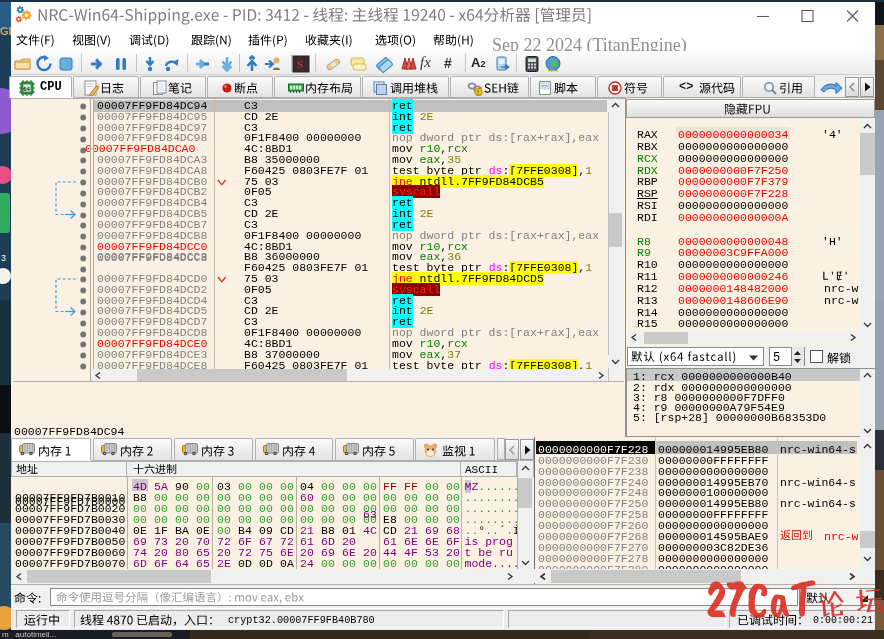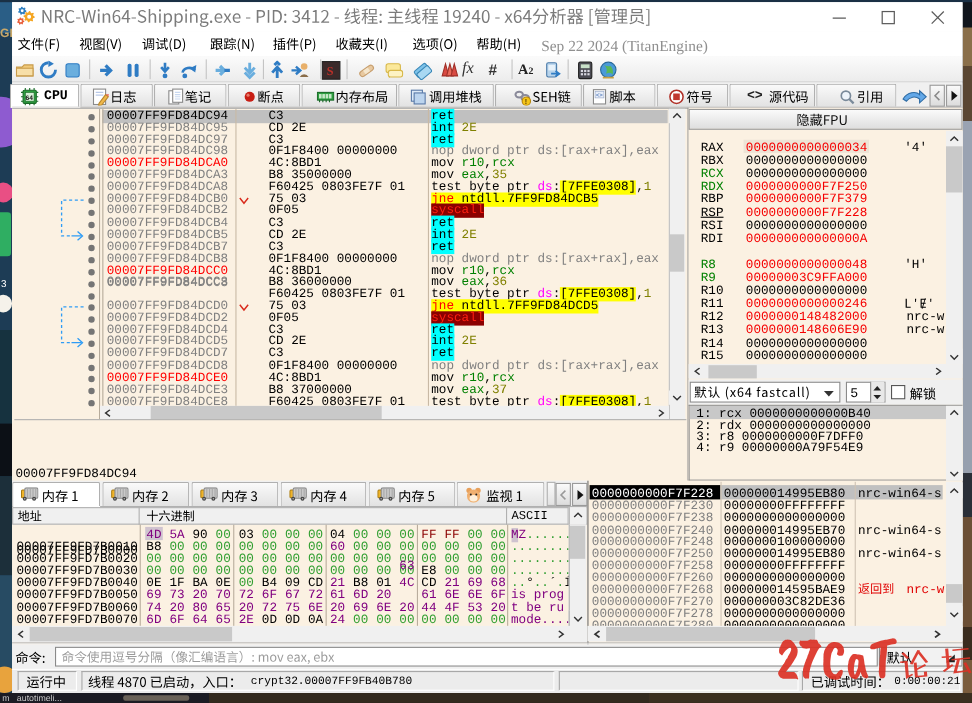--- a/index.html
+++ b/index.html
@@ -81,21 +81,21 @@
     </svg>
 <svg style="position:absolute;left:305px;top:33.3px;overflow:visible" width="50" height="15" viewBox="0 -11.0 50 14.0">
       <path fill="#000" d="M7.1 -6.9H9.7C9.4 -5.4 9.0 -4.1 8.4 -3.0C7.8 -4.1 7.3 -5.4 7.0 -6.7ZM6.9 -10.1C6.6 -8.0 5.9 -6.0 4.9 -4.8C5.1 -4.6 5.4 -4.2 5.6 -4.1C5.9 -4.5 6.2 -5.0 6.5 -5.6C6.9 -4.3 7.4 -3.2 7.9 -2.2C7.2 -1.2 6.3 -0.4 5.1 0.2C5.3 0.4 5.6 0.8 5.7 1.0C6.8 0.4 7.7 -0.4 8.4 -1.4C9.1 -0.4 10.0 0.4 10.9 0.9C11.1 0.7 11.4 0.3 11.6 0.2C10.5 -0.3 9.7 -1.1 9.0 -2.1C9.7 -3.4 10.2 -5.0 10.6 -6.9H11.5V-7.7H7.3C7.5 -8.4 7.7 -9.2 7.8 -9.9ZM1.1 -1.2C1.3 -1.4 1.7 -1.6 3.9 -2.4V1.0H4.8V-9.9H3.9V-3.2L2.0 -2.6V-8.7H1.2V-2.8C1.2 -2.4 0.9 -2.1 0.7 -2.0C0.9 -1.8 1.0 -1.4 1.1 -1.2Z M22.0 -5.7C21.8 -4.6 21.5 -3.6 21.1 -2.8C21.0 -3.8 20.8 -5.0 20.8 -6.4H23.4V-7.2H22.7L23.0 -7.4C22.7 -7.7 22.2 -8.1 21.8 -8.4L21.3 -7.9C21.6 -7.7 22.0 -7.4 22.2 -7.2H20.7L20.7 -8.0H20.4V-8.5H23.3V-9.2H20.4V-10.1H19.5V-9.2H16.5V-10.1H15.6V-9.2H12.7V-8.5H15.6V-7.6H16.5V-8.5H19.5V-7.6H19.9L19.9 -7.2H14.7V-5.1H13.7V-7.1H13.0V-3.9H13.7V-4.3H14.7V-3.9V-3.3H12.5V-2.6H13.2V-2.0C13.2 -1.3 13.1 -0.2 12.4 0.6C12.6 0.7 12.8 0.8 13.0 1.0C13.7 0.1 13.8 -1.2 13.8 -2.0V-2.6H14.7C14.6 -1.5 14.4 -0.3 14.0 0.6C14.1 0.7 14.5 0.9 14.6 1.0C15.4 -0.4 15.5 -2.4 15.5 -3.9V-6.4H20.0C20.1 -4.5 20.3 -2.9 20.6 -1.7C20.3 -1.4 20.1 -1.0 19.8 -0.7V-1.1H18.4V-1.9H19.7V-4.2H18.4V-5.0H19.7V-5.6H16.1V0.3H16.8V-0.4H19.5C19.2 -0.1 18.9 0.2 18.5 0.4C18.7 0.6 19.1 0.8 19.2 1.0C19.8 0.5 20.4 -0.1 20.9 -0.7C21.3 0.4 21.8 1.0 22.5 1.0C23.2 1.0 23.5 0.7 23.6 -0.9C23.4 -1.0 23.1 -1.2 23.0 -1.3C22.9 -0.1 22.8 0.2 22.5 0.2C22.1 0.2 21.7 -0.4 21.4 -1.6C22.0 -2.7 22.5 -4.0 22.8 -5.5ZM17.8 -1.1H16.8V-1.9H17.8ZM17.8 -4.2H16.8V-5.0H17.8ZM16.8 -3.6H19.0V-2.5H16.8Z M26.1 -6.9C26.6 -6.2 27.0 -5.2 27.1 -4.6L28.0 -4.8C27.8 -5.4 27.4 -6.4 26.9 -7.1ZM32.8 -7.1C32.5 -6.4 32.0 -5.4 31.5 -4.8L32.3 -4.5C32.7 -5.1 33.3 -6.1 33.7 -6.9ZM29.6 -10.1V-8.3H25.1V-7.4H29.6C29.5 -6.3 29.5 -5.3 29.3 -4.4H24.7V-3.5H29.0C28.5 -1.8 27.2 -0.6 24.6 0.2C24.8 0.4 25.0 0.7 25.1 1.0C28.0 0.1 29.4 -1.3 30.0 -3.3C30.9 -1.2 32.5 0.3 34.9 0.9C35.0 0.7 35.2 0.3 35.4 0.1C33.2 -0.4 31.7 -1.7 30.8 -3.5H35.3V-4.4H30.2C30.4 -5.3 30.5 -6.3 30.5 -7.4H34.9V-8.3H30.5L30.5 -10.1Z M38.9 2.4 39.5 2.1C38.5 0.3 38.0 -1.7 38.0 -3.7C38.0 -5.8 38.5 -7.8 39.5 -9.5L38.9 -9.8C37.8 -8.0 37.1 -6.1 37.1 -3.7C37.1 -1.4 37.8 0.6 38.9 2.4Z M41.3 0.0H42.4V-8.8H41.3Z M44.8 2.4C45.9 0.6 46.5 -1.4 46.5 -3.7C46.5 -6.1 45.9 -8.0 44.8 -9.8L44.1 -9.5C45.1 -7.8 45.6 -5.8 45.6 -3.7C45.6 -1.7 45.1 0.3 44.1 2.1Z"></path>
     </svg>
 <svg style="position:absolute;left:375px;top:33.3px;overflow:visible" width="44" height="15" viewBox="0 -11.0 44 14.0">
       <path fill="#000" d="M0.7 -9.2C1.4 -8.6 2.2 -7.8 2.6 -7.2L3.3 -7.7C3.0 -8.3 2.1 -9.1 1.4 -9.7ZM5.4 -9.7C5.1 -8.7 4.6 -7.6 3.9 -6.9C4.1 -6.8 4.5 -6.5 4.7 -6.4C5.0 -6.7 5.2 -7.2 5.5 -7.6H7.2V-5.9H3.8V-5.1H6.0C5.8 -3.5 5.3 -2.4 3.5 -1.7C3.7 -1.6 4.0 -1.2 4.1 -1.0C6.1 -1.8 6.7 -3.2 6.9 -5.1H8.1V-2.3C8.1 -1.4 8.4 -1.1 9.3 -1.1C9.4 -1.1 10.2 -1.1 10.4 -1.1C11.2 -1.1 11.4 -1.5 11.5 -3.0C11.3 -3.1 10.9 -3.2 10.7 -3.4C10.7 -2.1 10.6 -2.0 10.3 -2.0C10.2 -2.0 9.5 -2.0 9.4 -2.0C9.1 -2.0 9.0 -2.0 9.0 -2.3V-5.1H11.4V-5.9H8.1V-7.6H10.9V-8.4H8.1V-10.0H7.2V-8.4H5.8C6.0 -8.8 6.1 -9.2 6.2 -9.5ZM3.0 -5.5H0.7V-4.6H2.1V-1.0C1.6 -0.8 1.1 -0.3 0.5 0.2L1.1 1.0C1.8 0.2 2.5 -0.4 2.9 -0.4C3.2 -0.4 3.6 -0.1 4.0 0.2C4.8 0.7 5.8 0.8 7.2 0.8C8.4 0.8 10.4 0.8 11.3 0.7C11.4 0.4 11.5 -0.0 11.6 -0.2C10.4 -0.1 8.6 -0.0 7.2 -0.0C5.9 -0.0 4.9 -0.1 4.2 -0.6C3.6 -0.9 3.3 -1.2 3.0 -1.2Z M19.4 -6.0V-3.5C19.4 -2.2 19.1 -0.7 15.8 0.2C16.0 0.4 16.3 0.7 16.4 0.9C19.8 -0.1 20.3 -1.9 20.3 -3.5V-6.0ZM20.3 -1.1C21.2 -0.5 22.4 0.4 22.9 0.9L23.5 0.3C23.0 -0.3 21.8 -1.1 20.8 -1.7ZM12.3 -2.2 12.6 -1.3C13.7 -1.6 15.1 -2.1 16.5 -2.6L16.4 -3.4L15.0 -3.0V-7.8H16.4V-8.7H12.6V-7.8H14.1V-2.7ZM17.0 -7.5V-1.8H17.9V-6.7H21.8V-1.9H22.7V-7.5H19.9C20.0 -7.9 20.2 -8.3 20.4 -8.7H23.5V-9.6H16.6V-8.7H19.4C19.2 -8.3 19.1 -7.9 18.9 -7.5Z M26.9 2.4 27.5 2.1C26.5 0.3 26.0 -1.7 26.0 -3.7C26.0 -5.8 26.5 -7.8 27.5 -9.5L26.9 -9.8C25.8 -8.0 25.1 -6.1 25.1 -3.7C25.1 -1.4 25.8 0.6 26.9 2.4Z M32.5 0.2C34.7 0.2 36.3 -1.6 36.3 -4.4C36.3 -7.2 34.7 -9.0 32.5 -9.0C30.3 -9.0 28.8 -7.2 28.8 -4.4C28.8 -1.6 30.3 0.2 32.5 0.2ZM32.5 -0.8C30.9 -0.8 29.9 -2.2 29.9 -4.4C29.9 -6.6 30.9 -8.0 32.5 -8.0C34.1 -8.0 35.1 -6.6 35.1 -4.4C35.1 -2.2 34.1 -0.8 32.5 -0.8Z M38.1 2.4C39.3 0.6 39.9 -1.4 39.9 -3.7C39.9 -6.1 39.3 -8.0 38.1 -9.8L37.5 -9.5C38.5 -7.8 39.0 -5.8 39.0 -3.7C39.0 -1.7 38.5 0.3 37.5 2.1Z"></path>
     </svg>
 <svg style="position:absolute;left:433px;top:33.3px;overflow:visible" width="43" height="15" viewBox="0 -11.0 43 14.0">
       <path fill="#000" d="M3.3 -10.1V-9.1H0.8V-8.4H3.3V-7.5H1.0V-6.8H3.3V-6.5C3.3 -6.3 3.3 -6.1 3.2 -5.9H0.6V-5.1H2.8C2.5 -4.6 1.8 -4.1 0.8 -3.7C1.0 -3.6 1.3 -3.3 1.5 -3.1C2.8 -3.6 3.5 -4.4 3.9 -5.1H6.5V-5.9H4.1C4.2 -6.1 4.2 -6.3 4.2 -6.5V-6.8H6.2V-7.5H4.2V-8.4H6.4V-9.1H4.2V-10.1ZM7.0 -9.6V-3.6H7.9V-8.8H9.9C9.6 -8.3 9.2 -7.7 8.8 -7.2C9.9 -6.6 10.3 -6.0 10.3 -5.6C10.3 -5.3 10.2 -5.2 10.0 -5.1C9.8 -5.0 9.6 -5.0 9.5 -5.0C9.1 -5.0 8.7 -5.0 8.2 -5.0C8.3 -4.8 8.4 -4.5 8.4 -4.3C8.9 -4.2 9.4 -4.2 9.8 -4.3C10.1 -4.3 10.4 -4.4 10.6 -4.5C11.0 -4.7 11.2 -5.0 11.1 -5.5C11.1 -6.1 10.8 -6.6 9.8 -7.3C10.3 -7.9 10.8 -8.6 11.3 -9.2L10.6 -9.6L10.5 -9.6ZM1.8 -3.1V0.3H2.7V-2.3H5.5V0.9H6.4V-2.3H9.5V-0.7C9.5 -0.5 9.4 -0.5 9.2 -0.5C9.0 -0.5 8.3 -0.5 7.5 -0.5C7.7 -0.3 7.8 0.0 7.9 0.3C8.9 0.3 9.5 0.3 9.9 0.2C10.3 0.0 10.4 -0.2 10.4 -0.7V-3.1H6.4V-4.1H5.5V-3.1Z M19.6 -10.1C19.6 -9.2 19.6 -8.2 19.6 -7.4H17.6V-6.5H19.5C19.4 -3.6 18.8 -1.1 16.5 0.3C16.7 0.5 17.0 0.8 17.1 1.0C19.6 -0.6 20.2 -3.3 20.4 -6.5H22.3C22.2 -2.1 22.0 -0.5 21.7 -0.1C21.6 0.0 21.5 0.0 21.3 0.0C21.0 0.0 20.4 0.0 19.7 -0.0C19.9 0.2 20.0 0.6 20.0 0.9C20.6 0.9 21.3 0.9 21.6 0.9C22.0 0.8 22.3 0.7 22.5 0.4C22.9 -0.1 23.0 -1.8 23.1 -6.9C23.1 -7.0 23.1 -7.4 23.1 -7.4H20.4C20.5 -8.2 20.5 -9.2 20.5 -10.1ZM12.4 -1.1 12.6 -0.2C14.0 -0.6 16.0 -1.0 17.9 -1.5L17.9 -2.3L17.2 -2.1V-9.5H13.3V-1.3ZM14.1 -1.5V-3.5H16.3V-1.9ZM14.1 -6.1H16.3V-4.3H14.1ZM14.1 -6.9V-8.7H16.3V-6.9Z M26.9 2.4 27.5 2.1C26.5 0.3 26.0 -1.7 26.0 -3.7C26.0 -5.8 26.5 -7.8 27.5 -9.5L26.9 -9.8C25.8 -8.0 25.1 -6.1 25.1 -3.7C25.1 -1.4 25.8 0.6 26.9 2.4Z M29.3 0.0H30.4V-4.2H34.5V0.0H35.6V-8.8H34.5V-5.1H30.4V-8.8H29.3Z M38.0 2.4C39.1 0.6 39.7 -1.4 39.7 -3.7C39.7 -6.1 39.1 -8.0 38.0 -9.8L37.3 -9.5C38.3 -7.8 38.8 -5.8 38.8 -3.7C38.8 -1.7 38.3 0.3 37.3 2.1Z"></path>
     </svg>
-<div class="t" style="left:492px;top:36px;font-family:'Liberation Serif',serif;font-size:14px;color:#8f8f8f">Sep 22 2024 (TitanEngine)</div>
+<div class="t" style="left:492px;top:36px;font-family:'Liberation Serif',serif;font-size:18px;color:#8f8f8f">Sep 22 2024 (TitanEngine)</div>
 <div style="left:11px;top:51px;width:864px;height:24px;background:linear-gradient(#fbfbfb,#ececec);border-bottom:1px solid #cfcfcf"></div>
 <div style="left:81px;top:54px;width:1px;height:18px;background:#c4c4c4"></div>
 <div style="left:136px;top:54px;width:1px;height:18px;background:#c4c4c4"></div>
 <div style="left:187px;top:54px;width:1px;height:18px;background:#c4c4c4"></div>
 <div style="left:239px;top:54px;width:1px;height:18px;background:#c4c4c4"></div>
 <div style="left:291px;top:54px;width:1px;height:18px;background:#c4c4c4"></div>
 <div style="left:315px;top:54px;width:1px;height:18px;background:#c4c4c4"></div>
 <div style="left:465px;top:54px;width:1px;height:18px;background:#c4c4c4"></div>
 <div style="left:516px;top:54px;width:1px;height:18px;background:#c4c4c4"></div>
 <svg style="position:absolute;left:14px;top:55px" width="18" height="18" viewBox="0 0 18 18">
@@ -157,21 +157,21 @@
       <rect x="2" y="5" width="13" height="7" rx="1.5" fill="#7ec3ea" stroke="#3a88b8" transform="rotate(-40 9 9)"></rect>
       <rect x="4" y="8" width="13" height="7" rx="1.5" fill="#a8d8f2" stroke="#3a88b8" transform="rotate(-40 10 11)"></rect>
     </svg>
 <svg style="position:absolute;left:399px;top:55px" width="18" height="18" viewBox="0 0 18 18">
       <path d="M3 14 L6 3 L9 14 Z" fill="#d84a42" stroke="#a03028"></path>
       <path d="M7 14 L10 3 L13 14 Z" fill="#e86a5a" stroke="#a03028"></path>
       <path d="M11 14 L14 3 L17 14 Z" fill="#d84a42" stroke="#a03028"></path>
     </svg>
 <div style="left:420px;top:54px;font-family:'Liberation Serif',serif;font-style:italic;font-size:15px;color:#333">fx</div>
 <div style="position:absolute;left:444px;top:55px;font-size:14px;color:#333;font-weight:bold;font-family:'Liberation Sans',sans-serif">#</div>
-<div style="left:471px;top:55px;font-family:Liberation Serif, serif;font-size:13px;color:#222;font-weight:bold">A<span style="font-size:9px">2</span></div>
+<div style="left:471px;top:55px;font-family:Liberation Sans, sans-serif;font-size:13px;color:#222;font-weight:bold">A<span style="font-size:9px">2</span></div>
 <svg style="position:absolute;left:493px;top:55px" width="18" height="18" viewBox="0 0 18 18">
       <rect x="4" y="2" width="9" height="13" rx="1.5" fill="#b8d4ec" stroke="#4a7aa8"></rect>
       <rect x="5.5" y="4" width="6" height="5" fill="#e8f2fa"></rect>
       <path d="M8 12 L15 12 M12 9.5 L15.5 12 L12 14.5" fill="none" stroke="#2f7cc4" stroke-width="1.6"></path>
     </svg>
 <svg style="position:absolute;left:523px;top:55px" width="18" height="18" viewBox="0 0 18 18">
       <rect x="3" y="1.5" width="12" height="15" rx="1.5" fill="#4a4a52" stroke="#222"></rect>
       <rect x="5" y="3.5" width="8" height="3.5" fill="#c8e0c8"></rect>
       <g fill="#d8d8e0">
         <rect x="5" y="8.5" width="2" height="2"></rect>
@@ -332,21 +332,21 @@
 <div class="m" style="left:392px;top:100.9px;color:#000"><span style="background:#00ffff">ret</span></div>
 <div class="m" style="left:97px;top:111.72px;color:#808080">00007FF9FD84DC95</div>
 <div class="m" style="left:244px;top:111.72px;color:#000">CD 2E</div>
 <div class="m" style="left:392px;top:111.72px;color:#000"><span style="background:#00ffff">int</span> <span style="color:#808000">2E</span></div>
 <div class="m" style="left:97px;top:122.54px;color:#808080">00007FF9FD84DC97</div>
 <div class="m" style="left:244px;top:122.54px;color:#000">C3</div>
 <div class="m" style="left:392px;top:122.54px;color:#000"><span style="background:#00ffff">ret</span></div>
 <div class="m" style="left:97px;top:133.36px;color:#808080">00007FF9FD84DC98</div>
 <div class="m" style="left:244px;top:133.36px;color:#000">0F1F8400 00000000</div>
 <div class="m" style="left:392px;top:133.36px;color:#000"><span style="color:#808080">nop dword ptr ds:[rax+rax],eax</span></div>
-<div class="m" style="left:97px;top:144.18px;color:#ff0000">00007FF9FD84DCA0</div>
+<div class="m" style="left:85px;top:144.18px;color:#ff0000">00007FF9FD84DCA0</div>
 <div class="m" style="left:244px;top:144.18px;color:#000">4C:8BD1</div>
 <div class="m" style="left:392px;top:144.18px;color:#000">mov <span style="color:#008000">r10</span>,<span style="color:#008000">rcx</span></div>
 <div class="m" style="left:97px;top:155.0px;color:#808080">00007FF9FD84DCA3</div>
 <div class="m" style="left:244px;top:155.0px;color:#000">B8 35000000</div>
 <div class="m" style="left:392px;top:155.0px;color:#000">mov <span style="color:#008000">eax</span>,<span style="color:#808000">35</span></div>
 <div class="m" style="left:97px;top:165.82px;color:#808080">00007FF9FD84DCA8</div>
 <div class="m" style="left:244px;top:165.82px;color:#000">F60425 0803FE7F 01</div>
 <div class="m" style="left:392px;top:165.82px;color:#000">test byte ptr <span style="color:#ff00ff">ds</span>:<span style="background:#ffff00">[7FFE0308]</span>,<span style="color:#808000">1</span></div>
 <div class="m" style="left:97px;top:176.64000000000001px;color:#808080">00007FF9FD84DCB0</div>
 <div class="m" style="left:244px;top:176.64000000000001px;color:#000">75 03</div>
@@ -603,20 +603,21 @@
 <div style="left:810px;top:350px;width:13px;height:13px;background:#fff;border:1px solid #555"></div>
 <svg style="position:absolute;left:827px;top:351.0px;overflow:visible" width="26" height="15" viewBox="0 -11.0 26 14.0">
       <path fill="#000" d="M3.1 -6.3V-4.9H2.1V-6.3ZM3.8 -6.3H4.9V-4.9H3.8ZM1.9 -7.0C2.1 -7.4 2.4 -7.8 2.5 -8.3H4.1C3.9 -7.9 3.8 -7.4 3.6 -7.0ZM2.3 -10.1C1.9 -8.6 1.2 -7.2 0.4 -6.3C0.6 -6.1 0.9 -5.9 1.1 -5.7L1.3 -6.1V-3.8C1.3 -2.5 1.2 -0.7 0.4 0.6C0.6 0.7 0.9 0.9 1.1 1.0C1.6 0.2 1.8 -0.9 2.0 -1.9H3.1V0.3H3.8V-1.9H4.9V-0.1C4.9 0.0 4.8 0.1 4.7 0.1C4.6 0.1 4.3 0.1 3.9 0.1C4.0 0.3 4.1 0.6 4.1 0.9C4.7 0.9 5.1 0.8 5.3 0.7C5.6 0.6 5.6 0.3 5.6 -0.1V-7.0H4.4C4.7 -7.5 4.9 -8.2 5.1 -8.7L4.6 -9.0L4.5 -9.0H2.8C2.9 -9.3 3.0 -9.6 3.1 -9.9ZM3.1 -4.2V-2.6H2.0C2.1 -3.0 2.1 -3.5 2.1 -3.8V-4.2ZM3.8 -4.2H4.9V-2.6H3.8ZM7.0 -5.5C6.8 -4.5 6.4 -3.5 5.9 -2.8C6.1 -2.7 6.5 -2.6 6.6 -2.4C6.8 -2.8 7.1 -3.2 7.2 -3.6H8.6V-2.2H6.1V-1.4H8.6V0.9H9.4V-1.4H11.5V-2.2H9.4V-3.6H11.2V-4.4H9.4V-5.5H8.6V-4.4H7.5C7.6 -4.7 7.7 -5.1 7.8 -5.4ZM6.1 -9.5V-8.7H7.8C7.6 -7.6 7.1 -6.6 5.9 -6.1C6.0 -5.9 6.3 -5.6 6.4 -5.4C7.8 -6.1 8.4 -7.3 8.6 -8.7H10.3C10.3 -7.3 10.2 -6.7 10.0 -6.6C10.0 -6.5 9.9 -6.5 9.7 -6.5C9.5 -6.5 9.1 -6.5 8.6 -6.5C8.7 -6.3 8.8 -6.0 8.8 -5.8C9.3 -5.7 9.8 -5.7 10.1 -5.8C10.4 -5.8 10.6 -5.9 10.7 -6.1C11.0 -6.4 11.1 -7.1 11.2 -9.1C11.2 -9.3 11.2 -9.5 11.2 -9.5Z M19.7 -5.4V-3.3C19.7 -2.1 19.4 -0.6 16.4 0.3C16.6 0.5 16.9 0.8 17.0 1.0C20.1 -0.1 20.5 -1.8 20.5 -3.3V-5.4ZM20.1 -0.7C21.1 -0.2 22.4 0.5 23.0 0.9L23.6 0.3C22.9 -0.2 21.6 -0.8 20.6 -1.3ZM17.3 -9.3C17.8 -8.7 18.2 -7.8 18.4 -7.2L19.2 -7.6C18.9 -8.2 18.5 -9.0 18.0 -9.7ZM22.3 -9.6C22.0 -9.0 21.5 -8.0 21.1 -7.5L21.8 -7.2C22.2 -7.8 22.7 -8.6 23.1 -9.3ZM14.1 -10.0C13.8 -8.9 13.1 -7.8 12.4 -7.1C12.5 -6.9 12.8 -6.5 12.9 -6.3C13.3 -6.8 13.7 -7.3 14.0 -7.9H17.0V-8.7H14.5C14.7 -9.1 14.8 -9.4 14.9 -9.8ZM12.8 -4.1V-3.3H14.4V-1.0C14.4 -0.4 13.9 0.1 13.7 0.3C13.8 0.4 14.1 0.7 14.2 0.9C14.4 0.7 14.8 0.5 16.9 -0.7C16.9 -0.9 16.8 -1.2 16.7 -1.5L15.3 -0.7V-3.3H16.9V-4.1H15.3V-5.7H16.7V-6.6H13.3V-5.7H14.4V-4.1ZM19.7 -10.2V-6.9H17.5V-1.2H18.4V-6.0H21.9V-1.3H22.8V-6.9H20.6V-10.2Z"></path>
     </svg>
 <div style="left:626px;top:368px;width:249px;height:69px;background:#fbf1e2;border:1px solid #909090;border-right:none"></div>
 <div style="left:627px;top:369.3px;width:233px;height:11.4px;background:#c8c8c8"></div>
 <div class="m2" style="left:633px;top:370.3px;color:#000">1: rcx 0000000000000B40</div>
 <div class="m2" style="left:633px;top:380.5px;color:#000">2: rdx 0000000000000000</div>
 <div class="m2" style="left:633px;top:390.7px;color:#000">3: r8 0000000000F7DFF0</div>
 <div class="m2" style="left:633px;top:400.90000000000003px;color:#000">4: r9 00000000A79F54E9</div>
+<div class="m2" style="left:633px;top:411.1px;color:#000">5: [rsp+28] 00000000B68353D0</div>
 <div style="left:860px;top:369px;width:15px;height:68px;background:#f0f0f0"></div>
 <div style="left:860px;top:369px;width:15px;height:13px;background:#f0f0f0"></div>
 <svg style="position:absolute;left:863px;top:372px" width="9" height="7">
       <path d="M1 5 L4.5 1.5 L8 5" fill="none" stroke="#333" stroke-width="1.3"></path>
     </svg>
 <div style="left:860px;top:424px;width:15px;height:13px;background:#f0f0f0"></div>
 <svg style="position:absolute;left:863px;top:427px" width="9" height="7">
       <path d="M1 2 L4.5 5.5 L8 2" fill="none" stroke="#333" stroke-width="1.3"></path>
     </svg>
 <div style="left:11px;top:437px;width:523px;height:24px;background:#f0f0f0"></div>

